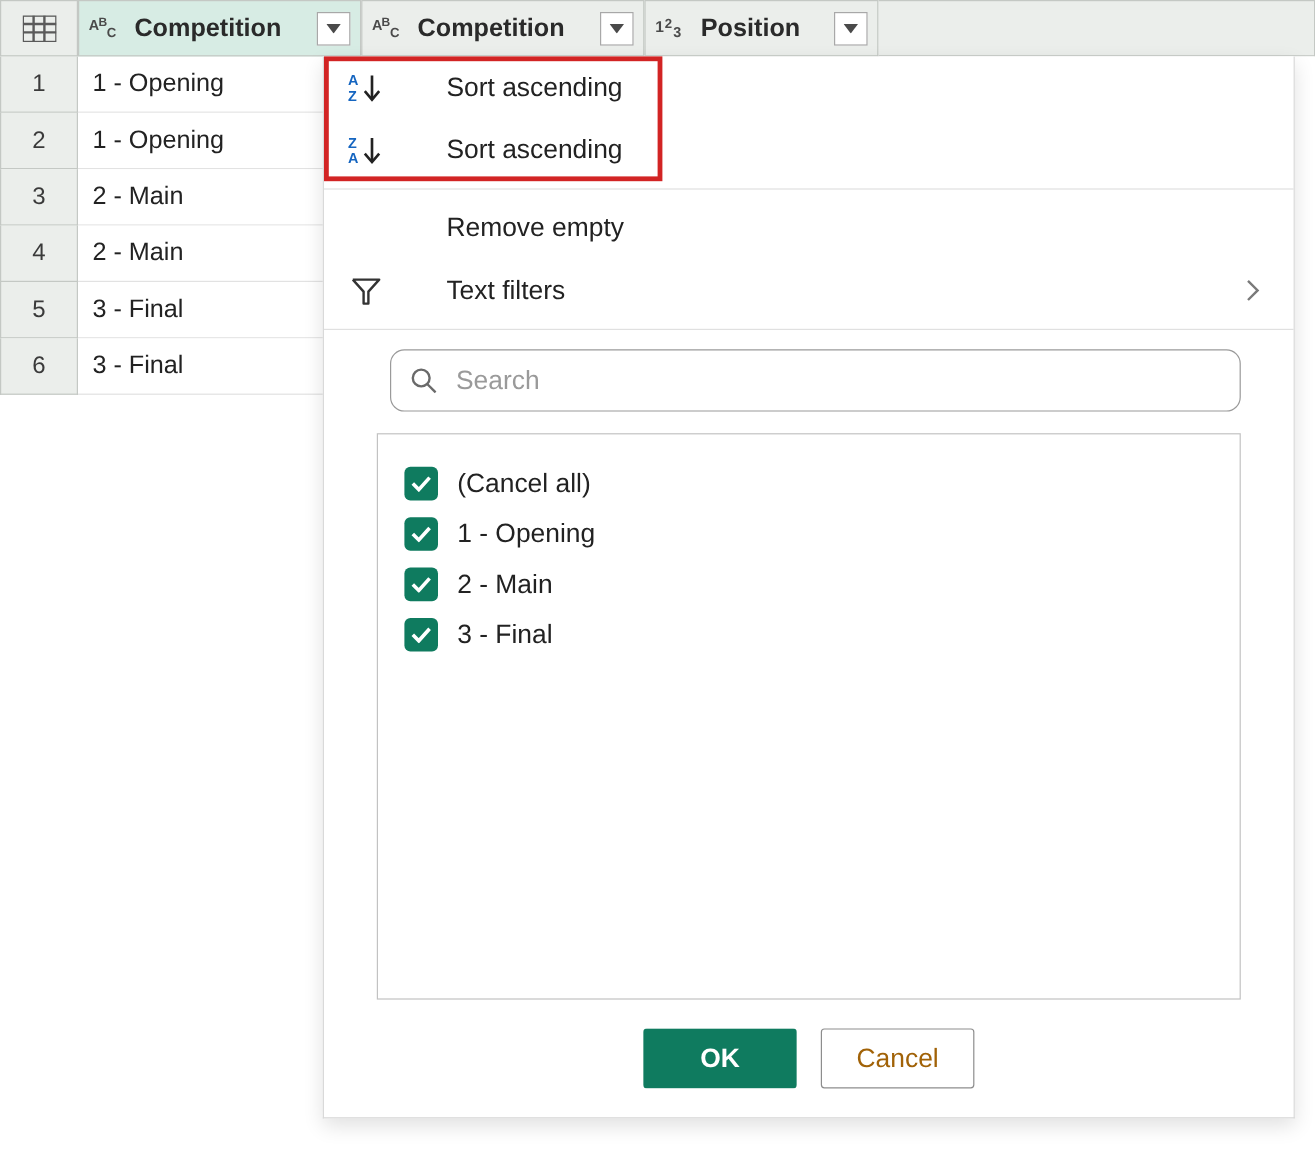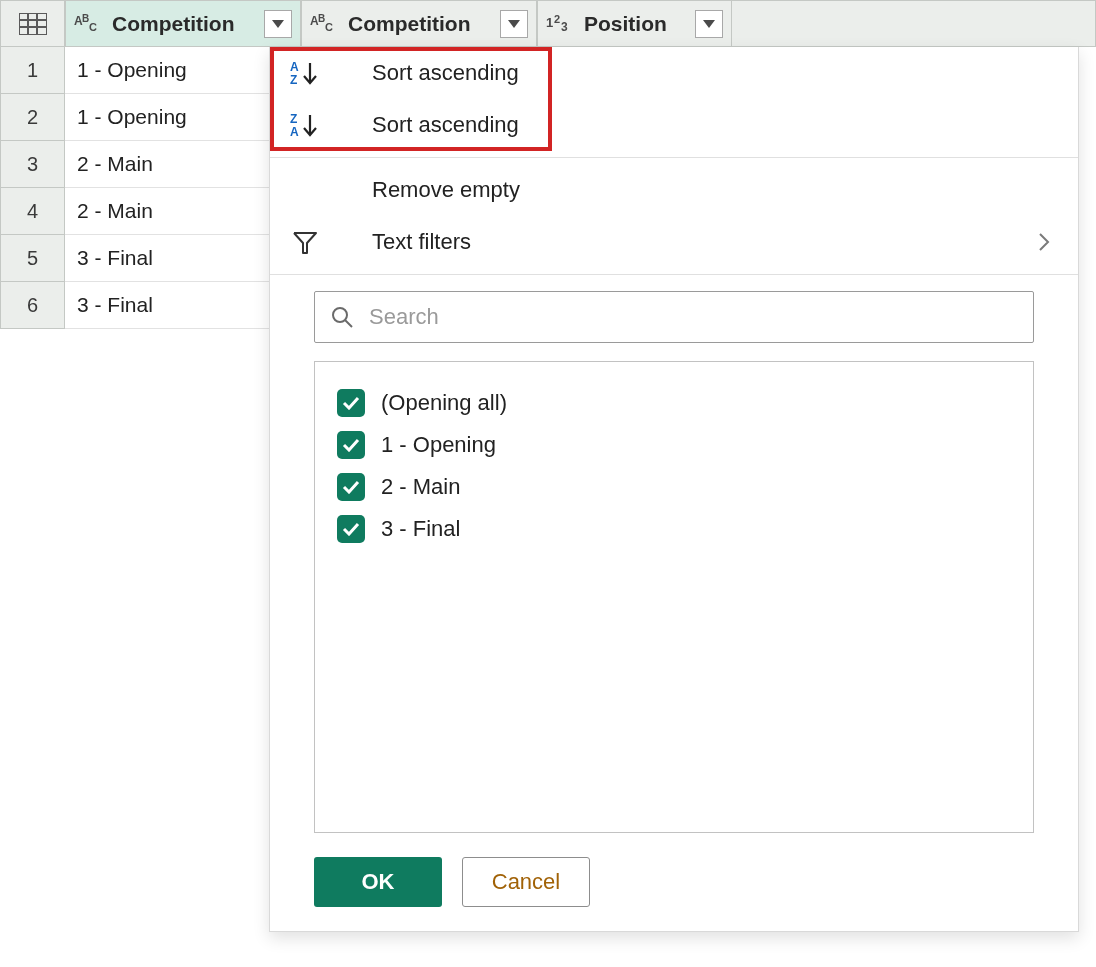--- a/index.html
+++ b/index.html
@@ -123,21 +123,22 @@
   .inner-pad { padding:10px 44px 0 44px; }
 
   .search-box {
     border:1px solid #9a9a9a;
     height:52px;
     display:flex;
     align-items:center;
     padding:0 16px;
     font-size:22px;
     color:#9a9a9a;
-    border-radius:2px;
+    border-radius:12px;
+    margin-left:11px;
   }
   .search-box .sicon { margin-right:14px; color:#6a6a6a; }
   .search-box input {
     border:none; outline:none; font-size:22px; flex:1;
     color:#333; background:transparent;
   }
   .search-box input::placeholder { color:#9a9a9a; }
 
   .values-box {
     margin-top:18px;
@@ -160,21 +161,21 @@
     background:#0f7b5f;
     margin-right:16px;
     display:flex;
     align-items:center;
     justify-content:center;
   }
   .chk svg { width:18px; height:14px; }
 
   .btn-row {
     display:flex;
-    justify-content:flex-start;
+    justify-content:center;
     gap:20px;
     padding:24px 44px 0 44px;
   }
   .btn {
     min-width:128px;
     height:50px;
     font-size:22px;
     border-radius:3px;
     border:1px solid transparent;
     cursor:pointer;
@@ -348,21 +349,21 @@
       <input type="text" placeholder="Search" style="">
     </div>
 
     <div class="values-box">
       <div class="chk-row">
         <span class="chk">
           <svg viewBox="0 0 18 14">
               <polyline points="2,7 7,12 16,2" fill="none" stroke="#fff" stroke-width="3"></polyline>
             </svg>
         </span>
-        <span>(Opening all)</span>
+        <span>(Cancel all)</span>
       </div>
       <div class="chk-row">
         <span class="chk">
           <svg viewBox="0 0 18 14">
               <polyline points="2,7 7,12 16,2" fill="none" stroke="#fff" stroke-width="3"></polyline>
             </svg>
         </span>
         <span>1 - Opening</span>
       </div>
       <div class="chk-row">

